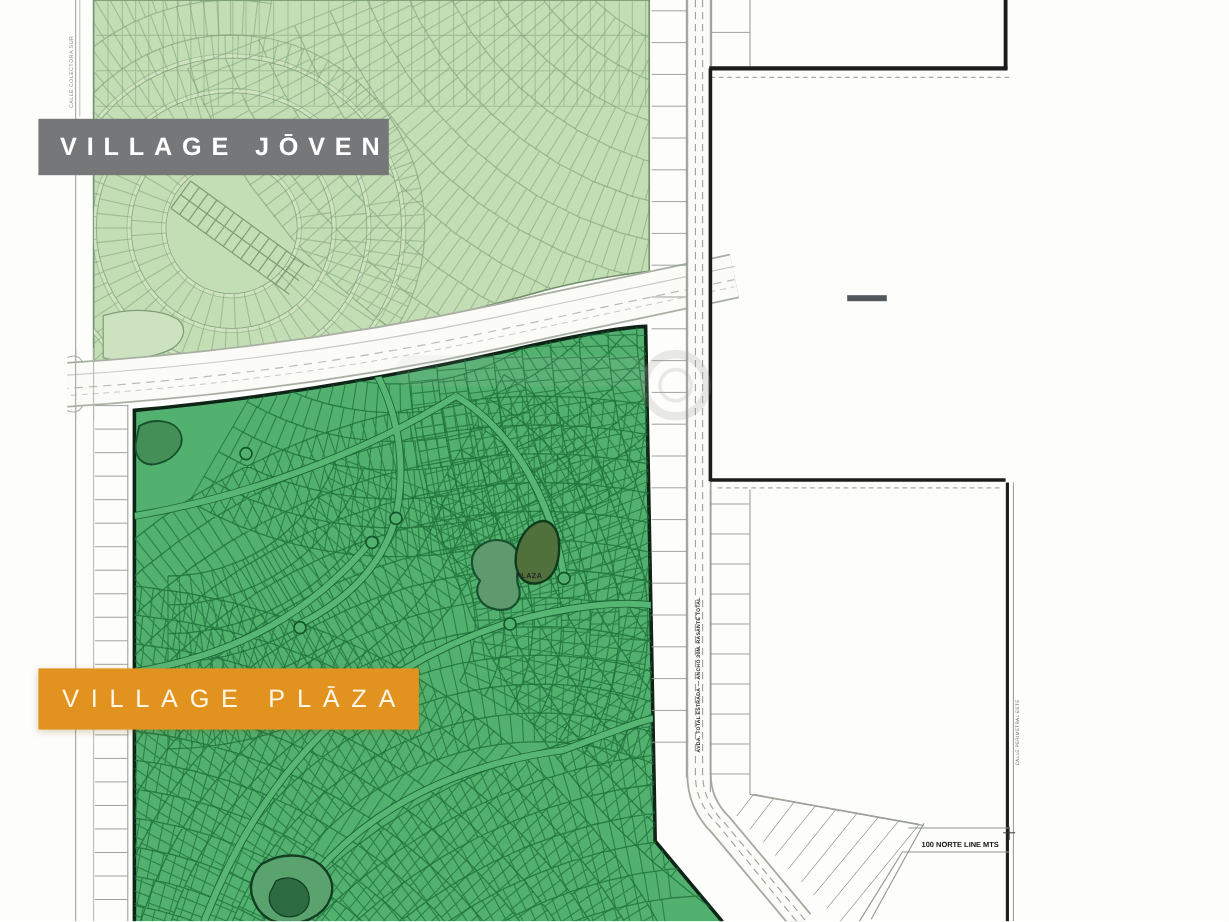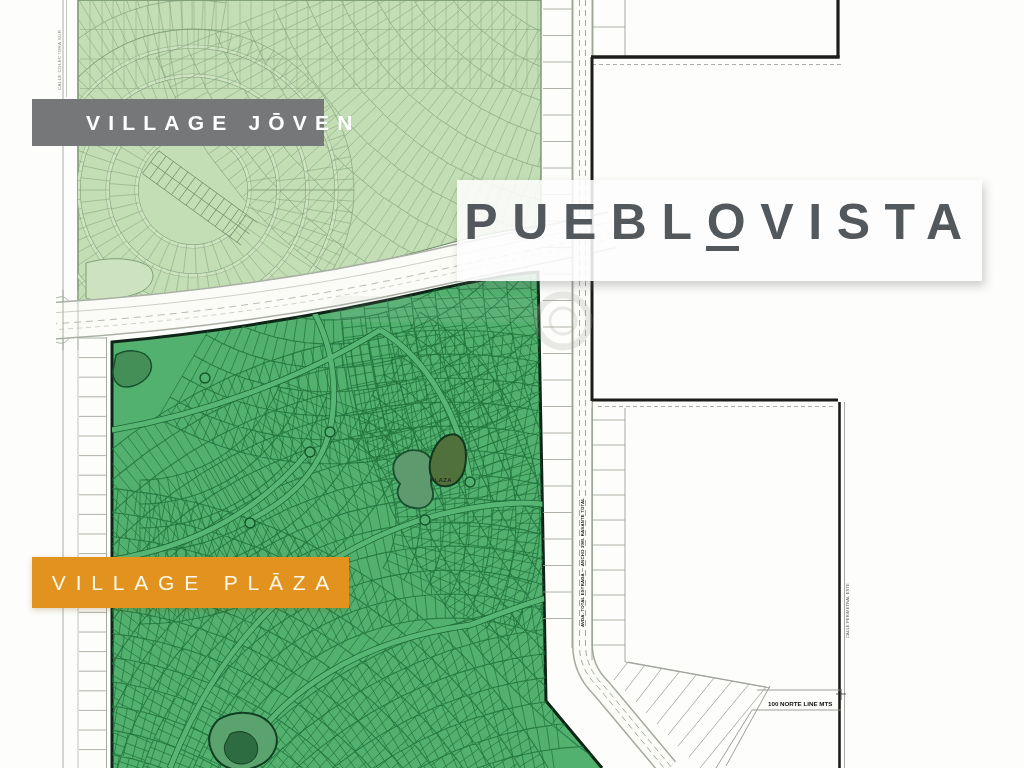--- a/index.html
+++ b/index.html
@@ -224,26 +224,23 @@
 <g opacity="0.22">
 <circle cx="563" cy="321" r="26" fill="none" stroke="#a0a09c" stroke-width="7"></circle>
 <circle cx="563" cy="321" r="13" fill="none" stroke="#a0a09c" stroke-width="3"></circle>
 </g>
 
 <g opacity="0.10">
 <rect x="330" y="296" width="210" height="26" rx="12" fill="#b9bdb6"></rect>
 </g>
 </svg>
 
-<div class="lbl" style="left:32px;top:99px;width:292px;height:47px;background:#757779;padding-left:36px;">
+<div class="lbl" style="left:32px;top:99px;width:292px;height:47px;background:#757779;">
   <span style="font-size:21px;font-weight:bold;color:#ffffff;letter-spacing:8.2px;padding-left:18px;">VILLAGE JŌVEN</span>
 </div>
 
 <div class="lbl" style="left:32px;top:557px;width:317px;height:51px;background:#e2931f;box-shadow:0 2px 6px rgba(120,80,0,0.25);">
   <span style="font-size:21px;font-weight:normal;color:#fff7e8;letter-spacing:9.8px;padding-left:10px;">VILLAGE PLĀZA</span>
 </div>
 
-<div class="lbl" style="left:457px;top:180px;width:525px;height:101px;background:rgba(253,253,253,0.88);box-shadow:3px 5px 9px rgba(100,100,100,0.30);">
-  <span style="font-size:50px;font-weight:bold;color:#53585d;letter-spacing:14.6px;text-indent:2px;margin-top:-17px;">PUEBLOVISTA</span>
-</div>
 
 <div style="position:absolute;left:706px;top:246px;width:33px;height:5px;background:#53585d;"></div>
 </div>
 
 </body></html>

